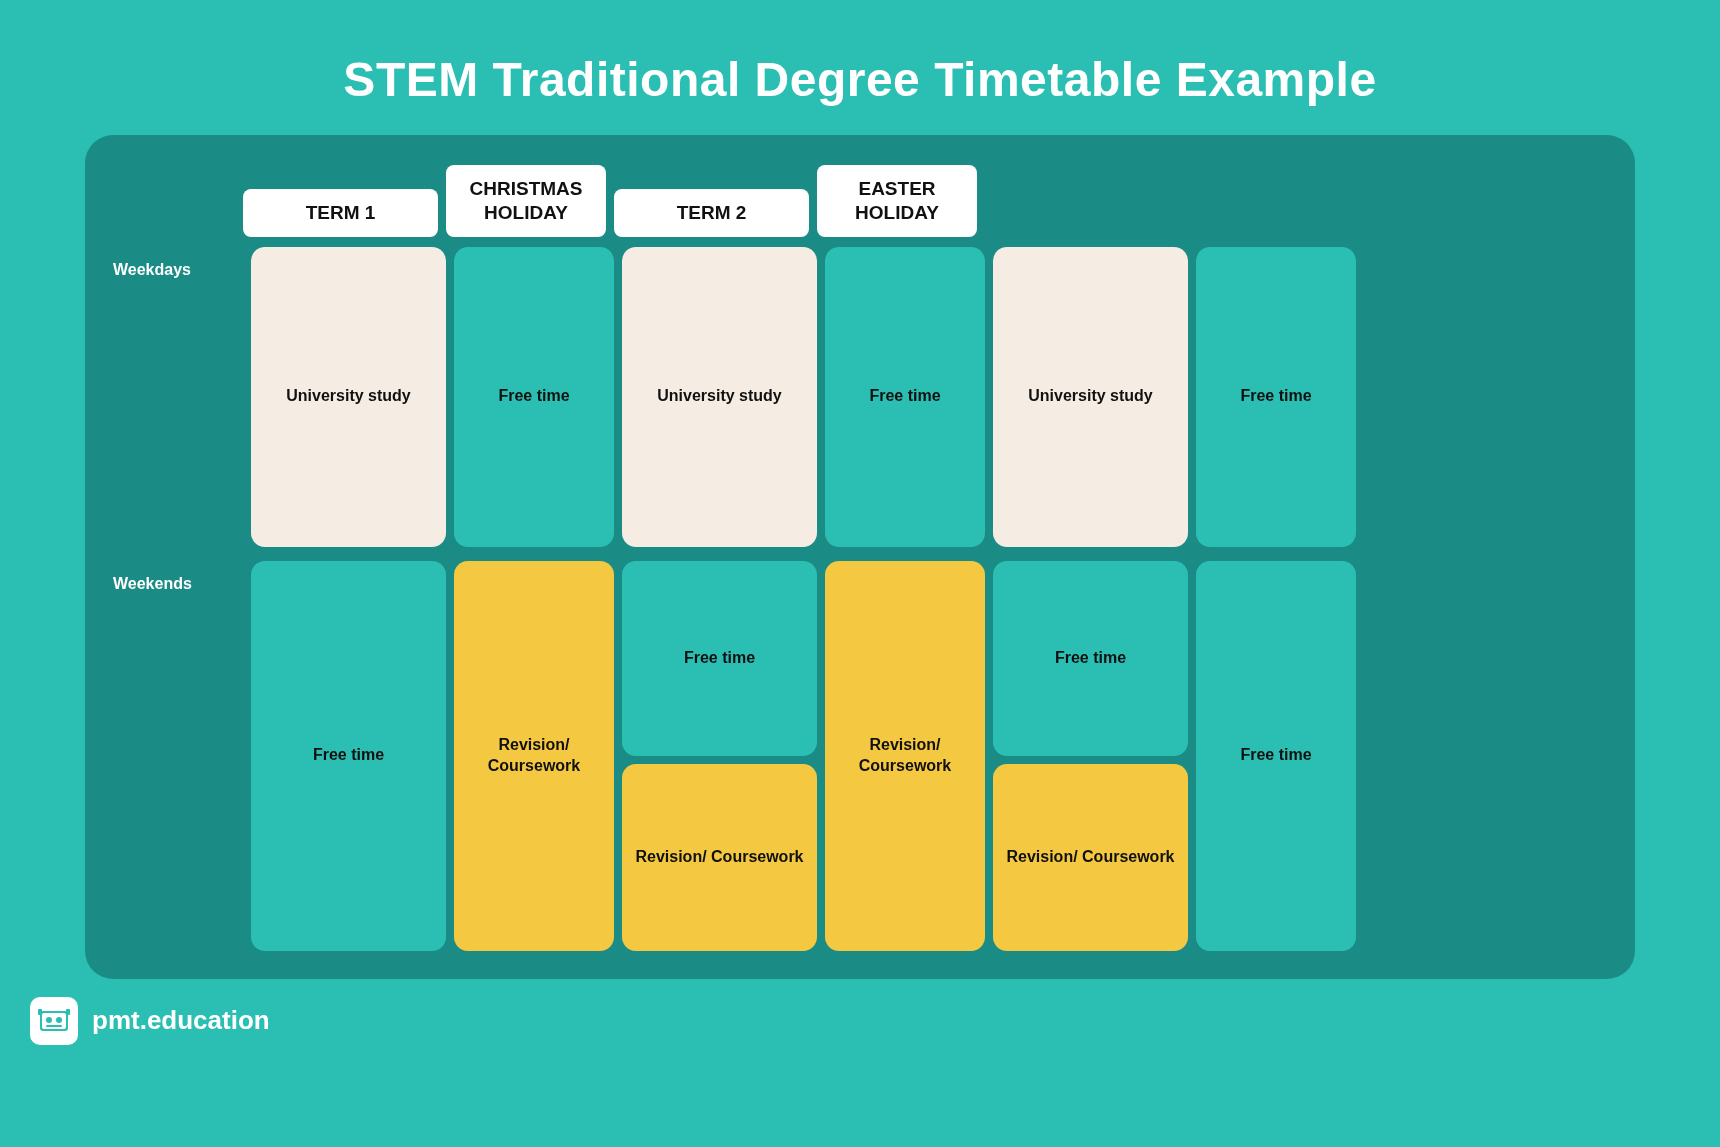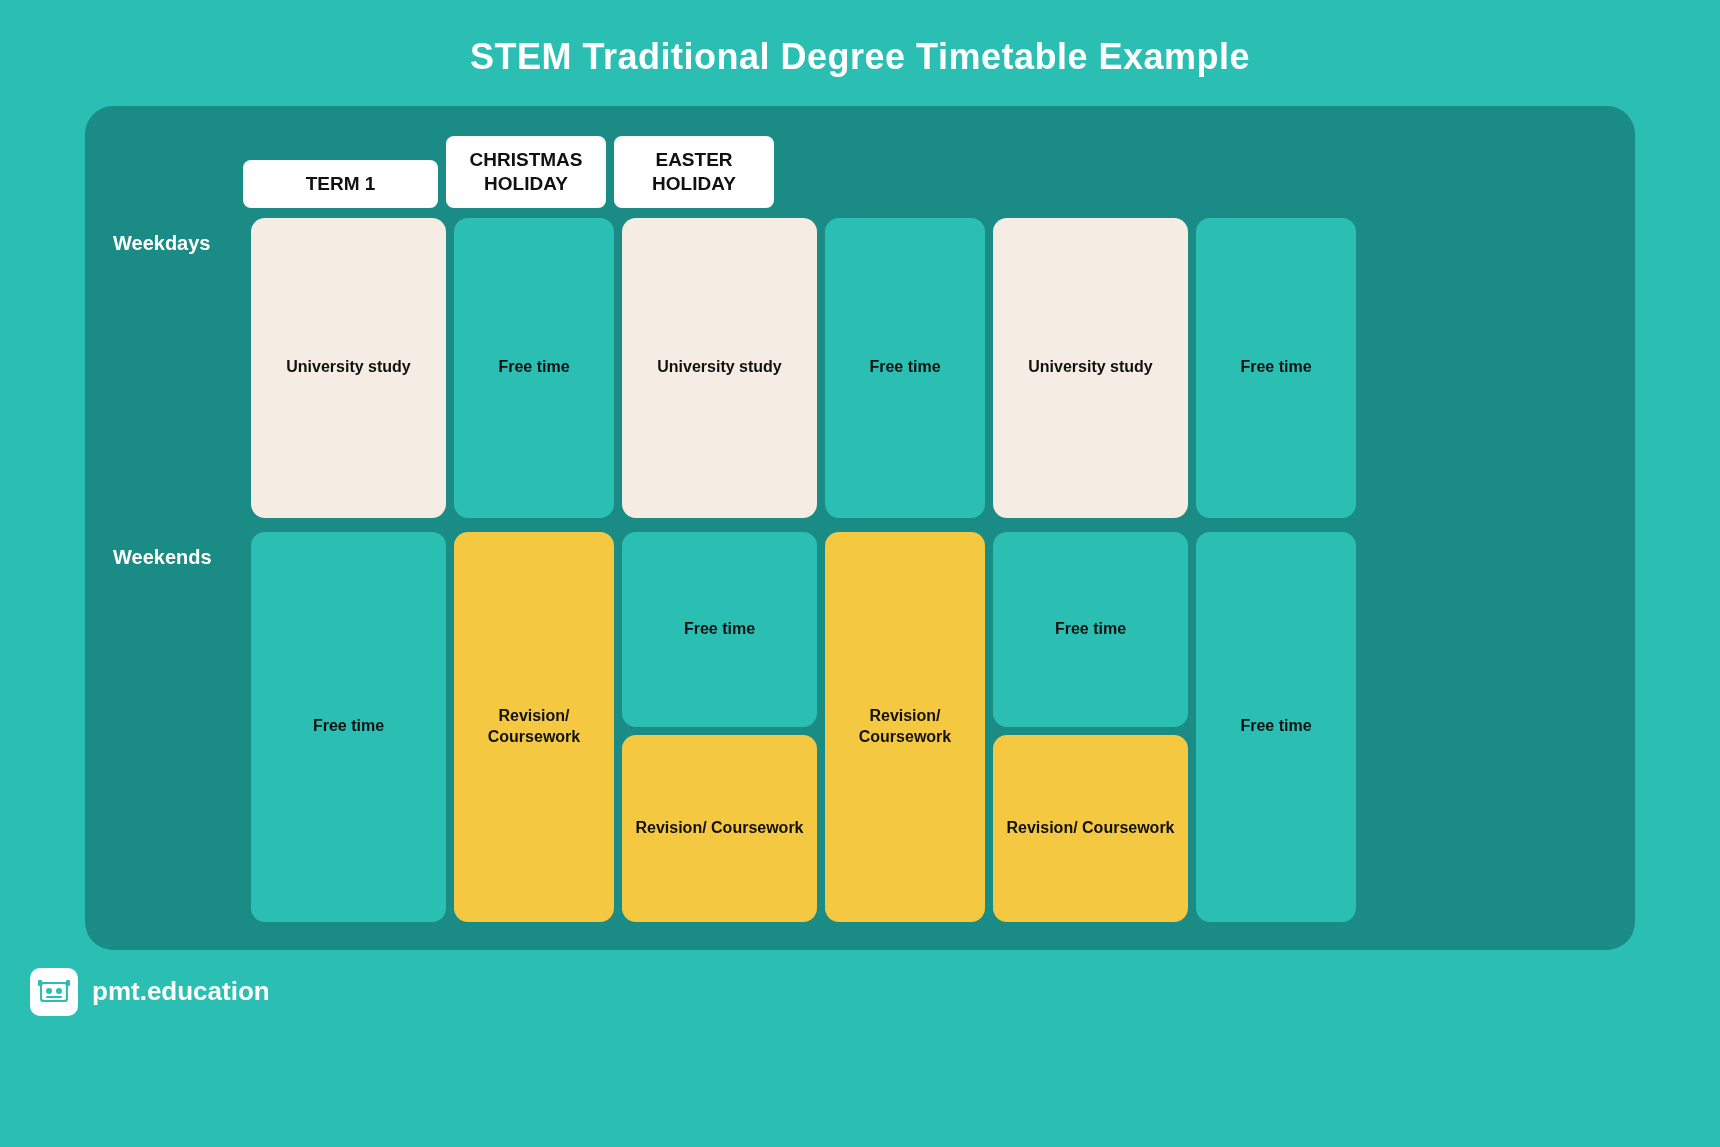--- a/index.html
+++ b/index.html
@@ -10,23 +10,23 @@
       font-family: 'Arial', sans-serif;
       display: flex;
       flex-direction: column;
       align-items: center;
       justify-content: flex-start;
       overflow: hidden;
     }
 
     .page-title {
       color: white;
-      font-size: 36px;
+      font-size: 48px;
       font-weight: 900;
-      margin-top: 36px;
+      margin-top: 52px;
       margin-bottom: 28px;
       text-align: center;
       letter-spacing: 0.5px;
     }
 
     .timetable-container {
       background-color: #1a8c85;
       border-radius: 28px;
       padding: 30px 28px 28px 28px;
       width: 1550px;
@@ -67,21 +67,21 @@
     .body-section {
       display: flex;
       flex-direction: row;
       align-items: flex-start;
       gap: 8px;
     }
 
     .row-label {
       width: 130px;
       font-weight: 900;
-      font-size: 20px;
+      font-size: 16px;
       color: white;
       display: flex;
       align-items: flex-start;
       padding-top: 14px;
       flex-shrink: 0;
     }
 
     .cells-row {
       display: flex;
       flex-direction: row;
@@ -164,20 +164,21 @@
 </head>
 <body>
 
 <h1 class="page-title">STEM Traditional Degree Timetable Example</h1>
 
 <div class="timetable-container">
 
   <div class="header-row">
     <div class="term-header term1">TERM 1</div>
     <div class="term-header xmas">CHRISTMAS HOLIDAY</div>
+    <div class="term-header term2">TERM 2</div>
     <div class="term-header easter">EASTER HOLIDAY</div>
   </div>
 
   <div class="body-section">
     <div class="row-label">Weekdays</div>
     <div class="cells-row">
 
       <div class="col-wrap term1">
         <div class="cell cream weekdays-tall">University study</div>
       </div>

